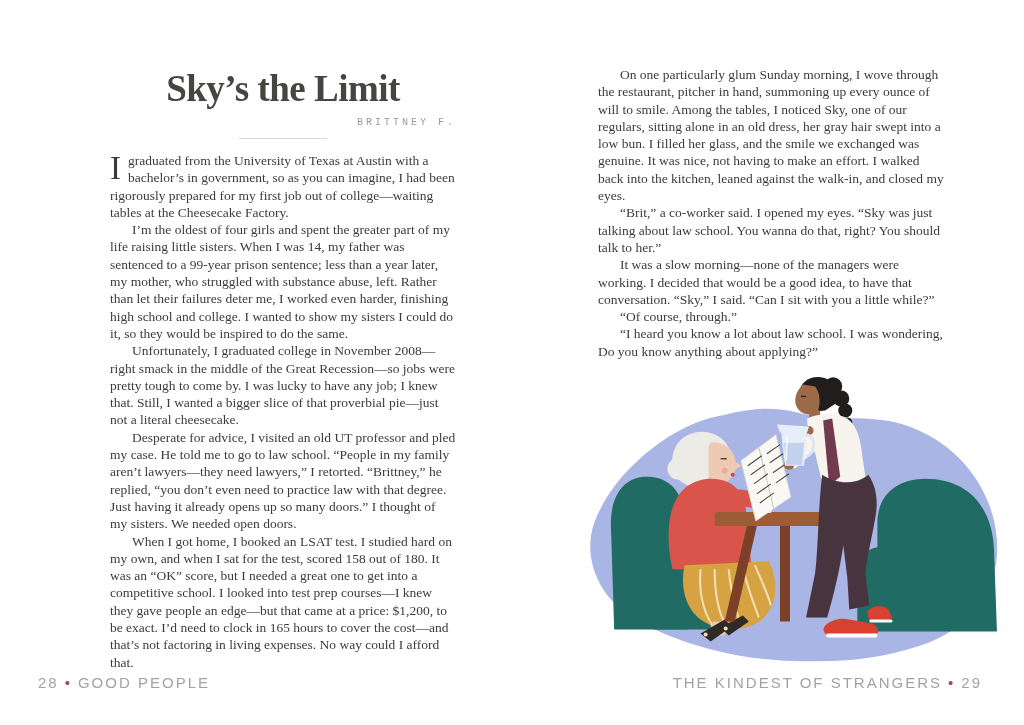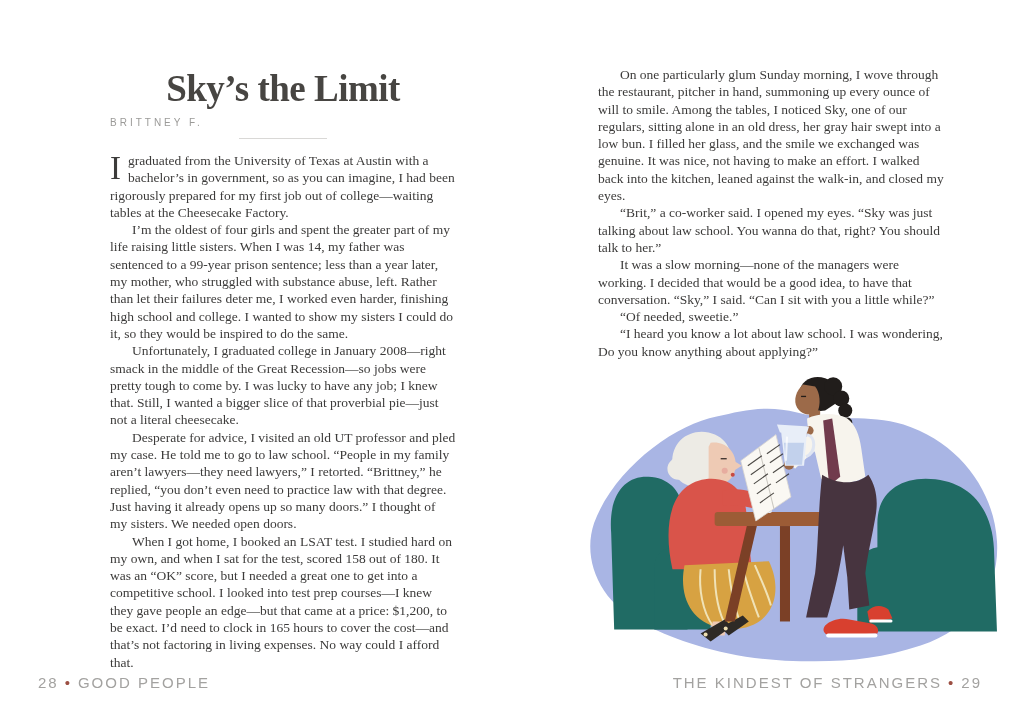--- a/index.html
+++ b/index.html
@@ -9,21 +9,21 @@
   }
   .spread { position:absolute; inset:0; }
 
   
   .page-left-col { position:absolute; left:86px; top:70px; width:346px;margin-left:24px; }
   .story-title {
     margin:0; text-align:center; font-weight:bold; font-size:37px; line-height:1;
     color:#474542; letter-spacing:-0.5px; font-family:"Liberation Serif", serif;
   }
   .byline {
-    margin-top:10px; text-align:left; font-family:Liberation Sans, sans-serif;
+    margin-top:10px; text-align:right; font-family:Liberation Mono, monospace;
     font-size:10px; letter-spacing:3px; color:#9b9a98;
   }
   .divider { width:88px; height:1px; background:#d9d8d6; margin:10px auto 13px auto; }
 
   .body-text { font-size:13.5px; line-height:17.3px; color:#3c3b3a; }
   .body-text p { margin:0; text-indent:22px; }
   .body-text p.opening { text-indent:0; }
   .dropcap {
     float:left; font-size:33px; line-height:27px; padding:3px 7px 0 0; color:#3c3b3a;
     font-family:"Liberation Serif", serif;
@@ -50,32 +50,32 @@
 
 <div class="spread">
 
   <div class="page-left-col">
     <h1 class="story-title">Sky’s the Limit</h1>
     <div class="byline">BRITTNEY F.</div>
     <div class="divider"></div>
     <div class="body-text">
       <p class="opening"><span class="dropcap">I</span><span>graduated from the University of Texas at Austin with a bachelor’s in government, so as you can imagine, I had been rigorously prepared for my first job out of college—waiting tables at the Cheesecake Factory.</span></p>
       <p>I’m the oldest of four girls and spent the greater part of my life raising little sisters. When I was 14, my father was sentenced to a 99-year prison sentence; less than a year later, my mother, who struggled with substance abuse, left. Rather than let their failures deter me, I worked even harder, finishing high school and college. I wanted to show my sisters I could do it, so they would be inspired to do the same.</p>
-      <p>Unfortunately, I graduated college in January 2008—right smack in the middle of the Great Recession—so jobs were pretty tough to come by. I was lucky to have any job; I knew that. Still, I wanted a bigger slice of that proverbial pie—just not a literal cheesecake.</p>
+      <p>Unfortunately, I graduated college in November 2008—right smack in the middle of the Great Recession—so jobs were pretty tough to come by. I was lucky to have any job; I knew that. Still, I wanted a bigger slice of that proverbial pie—just not a literal cheesecake.</p>
       <p>Desperate for advice, I visited an old UT professor and pled my case. He told me to go to law school. “People in my family aren’t lawyers—they need lawyers,” I retorted. “Brittney,” he replied, “you don’t even need to practice law with that degree. Just having it already opens up so many doors.” I thought of my sisters. We needed open doors.</p>
       <p>When I got home, I booked an LSAT test. I studied hard on my own, and when I sat for the test, scored 158 out of 180. It was an “OK” score, but I needed a great one to get into a competitive school. I looked into test prep courses—I knew they gave people an edge—but that came at a price: $1,200, to be exact. I’d need to clock in 165 hours to cover the cost—and that’s not factoring in living expenses. No way could I afford that.</p>
     </div>
   </div>
 
   <div class="page-right-col">
     <div class="body-text">
       <p>On one particularly glum Sunday morning, I wove through the restaurant, pitcher in hand, summoning up every ounce of will to smile. Among the tables, I noticed Sky, one of our regulars, sitting alone in an old dress, her gray hair swept into a low bun. I filled her glass, and the smile we exchanged was genuine. It was nice, not having to make an effort. I walked back into the kitchen, leaned against the walk-in, and closed my eyes.</p>
       <p>“Brit,” a co-worker said. I opened my eyes. “Sky was just talking about law school. You wanna do that, right? You should talk to her.”</p>
       <p>It was a slow morning—none of the managers were working. I decided that would be a good idea, to have that conversation. “Sky,” I said. “Can I sit with you a little while?”</p>
-      <p>“Of needed, sweetie.”</p>
+      <p>“Of course, through.”</p>
       <p>“I heard you know a lot about law school. I was wondering, Do you know anything about applying?”</p>
     </div>
   </div>
 
   <div class="illustration">
     <svg viewBox="0 0 430 290" xmlns="http://www.w3.org/2000/svg">
 
       <path d="M 142 44 C 100 52, 40 96, 20 150 C 8 185, 24 230, 72 252 C 105 268, 150 284, 210 287 C 262 289, 300 287, 345 272 C 398 254, 424 214, 421 168 C 418 118, 384 70, 328 52 C 292 41, 262 50, 222 40 C 192 32, 168 38, 142 44 Z" fill="#a9b5e4"></path>
 
       <g fill="#206b64">

